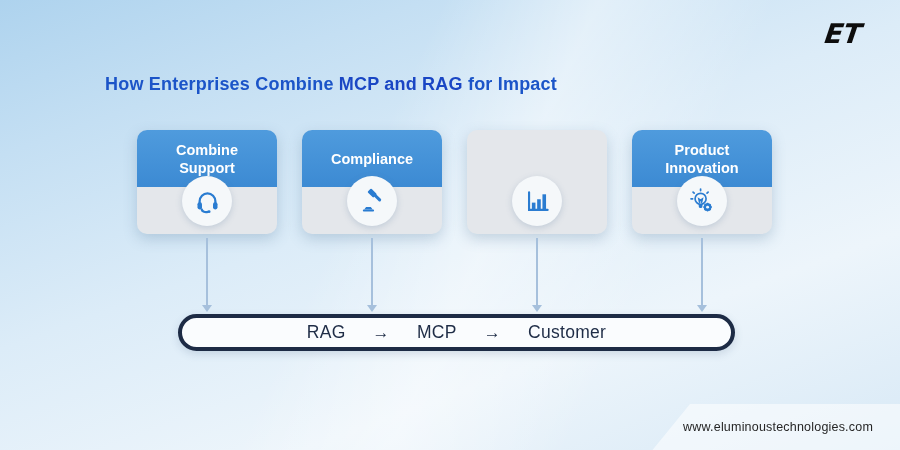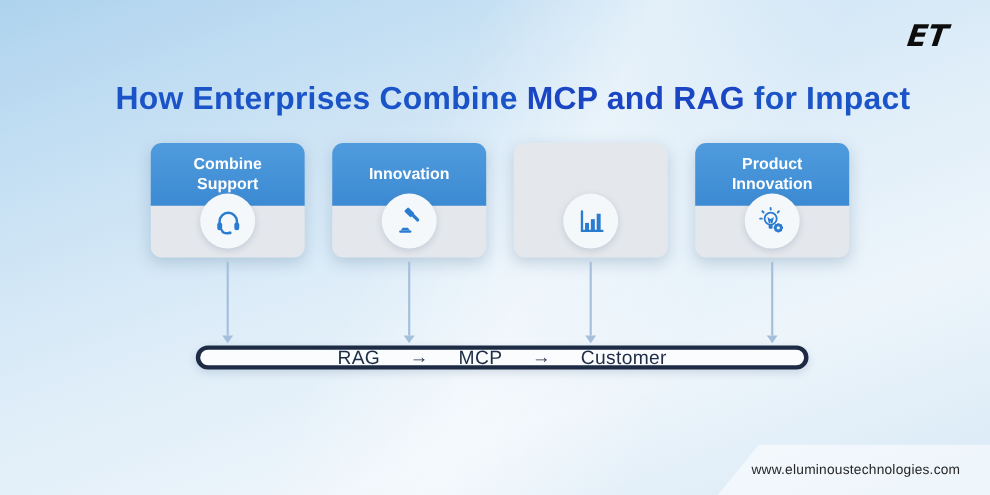--- a/index.html
+++ b/index.html
@@ -12,21 +12,21 @@
     position:absolute;inset:0;pointer-events:none;
     background:linear-gradient(115deg,rgba(255,255,255,0) 40%,rgba(255,255,255,.45) 54%,rgba(255,255,255,0) 70%);
   }
   .logo{
     position:absolute;right:38px;top:18px;
     font-family:"DejaVu Sans",sans-serif;font-size:27px;font-weight:700;font-style:italic;
     color:#0d0d0d;transform:skewX(-8deg);
   }
   .title{
     position:absolute;left:105px;top:74px;margin:0;
-    font-size:29px;font-weight:600;color:#1b54c8;letter-spacing:.2px;white-space:nowrap;
+    font-size:18px;font-weight:600;color:#1b54c8;letter-spacing:.2px;white-space:nowrap;
   }
   .title .hl{font-weight:800;color:#1a46c4;}
   .cards{position:absolute;left:137px;top:130px;display:flex;gap:25px;}
   .card{
     position:relative;width:140px;height:104px;border-radius:10px;
     background:#e4e7eb;box-shadow:0 5px 14px rgba(90,125,160,.30);
   }
   .card-head{
     height:57px;border-radius:10px 10px 0 0;box-sizing:border-box;
     background:linear-gradient(180deg,#4f9bdd,#3c8ad3);
@@ -40,21 +40,21 @@
     display:flex;align-items:center;justify-content:center;
   }
   .icon-circle svg{width:27px;height:27px;display:block;}
   .flow-arrow{position:absolute;top:238px;width:12px;height:74px;}
   .flow-arrow .shaft{position:absolute;left:50%;top:0;transform:translateX(-50%);width:2px;height:67px;background:#a6c0dc;}
   .flow-arrow .head{
     position:absolute;left:50%;bottom:0;transform:translateX(-50%);
     width:0;height:0;border-left:5px solid transparent;border-right:5px solid transparent;border-top:7px solid #a6c0dc;
   }
   .pill{
-    position:absolute;left:178px;top:314px;width:557px;height:22px;box-sizing:border-box;
+    position:absolute;left:178px;top:314px;width:557px;height:37px;box-sizing:border-box;
     border:4px solid #1d2b45;border-radius:20px;background:#fafcfe;
     display:flex;align-items:center;justify-content:center;gap:27px;
     font-size:17.5px;color:#1e2c46;letter-spacing:.3px;
     box-shadow:0 3px 8px rgba(60,90,130,.18);
   }
   .pill .step{font-weight:500;}
   .pill .arr{font-size:17px;color:#1e2c46;}
   .footer-band{
     position:absolute;right:0;bottom:0;width:250px;height:46px;
     background:rgba(255,255,255,.55);
@@ -88,21 +88,21 @@
           <rect x="3.1" y="12.6" width="4" height="6.4" rx="1.8" fill="#2a7cd1" stroke="none"></rect>
           <rect x="16.9" y="12.6" width="4" height="6.4" rx="1.8" fill="#2a7cd1" stroke="none"></rect>
           <path d="M6.8 19c.5 2.1 3.1 2.8 5.5 2.2"></path>
           <circle cx="13.4" cy="21" r="1.3" fill="#2a7cd1" stroke="none"></circle>
         </svg>
       </div>
     </div>
 
     <div class="card">
       <div class="card-head">
-        <span>Innovation</span>
+        <span>Compliance</span>
       </div>
       <div class="icon-circle">
         <svg viewBox="0 0 24 24" fill="#2a7cd1">
           <rect x="8" y="2.2" width="7.4" height="4.6" rx="0.9" transform="rotate(45 11.7 4.5)"></rect>
           <rect x="10.6" y="6.6" width="10.2" height="2.7" rx="1.35" transform="rotate(45 15.7 7.95)"></rect>
           <path d="M4.6 19.2h7.6l-1.7-2.3H6.3z"></path>
           <rect x="3.4" y="19.2" width="10" height="1.7" rx="0.85"></rect>
         </svg>
       </div>
     </div>

